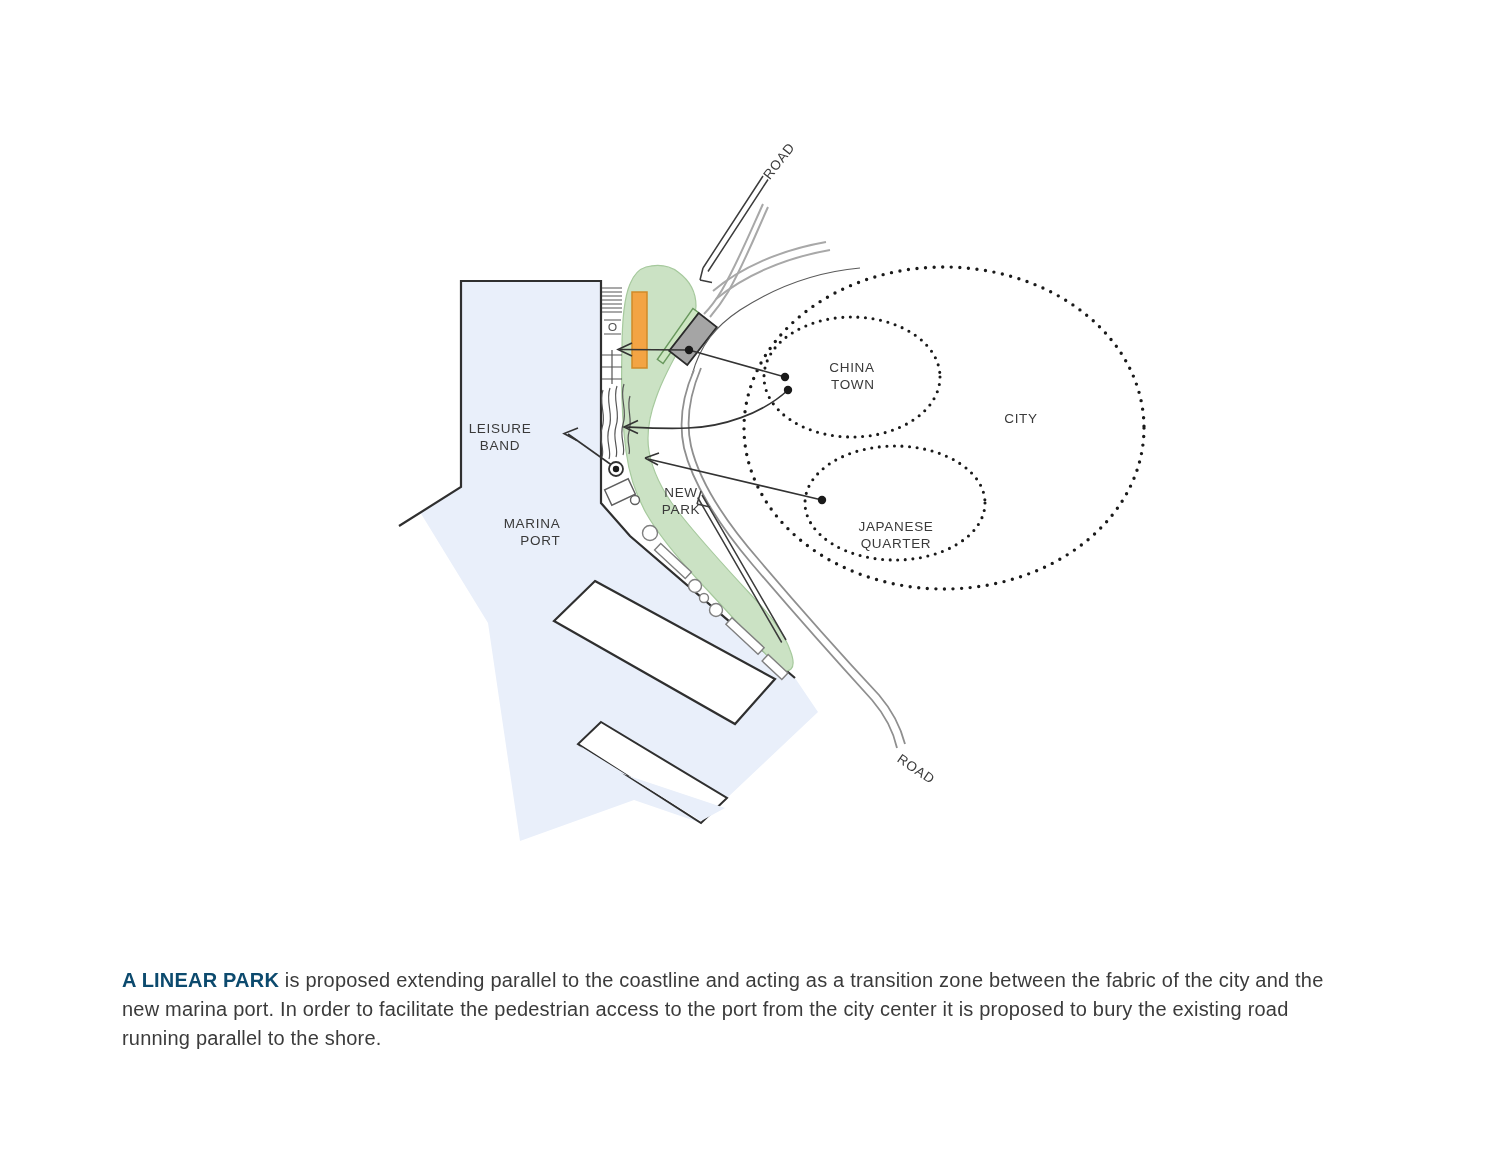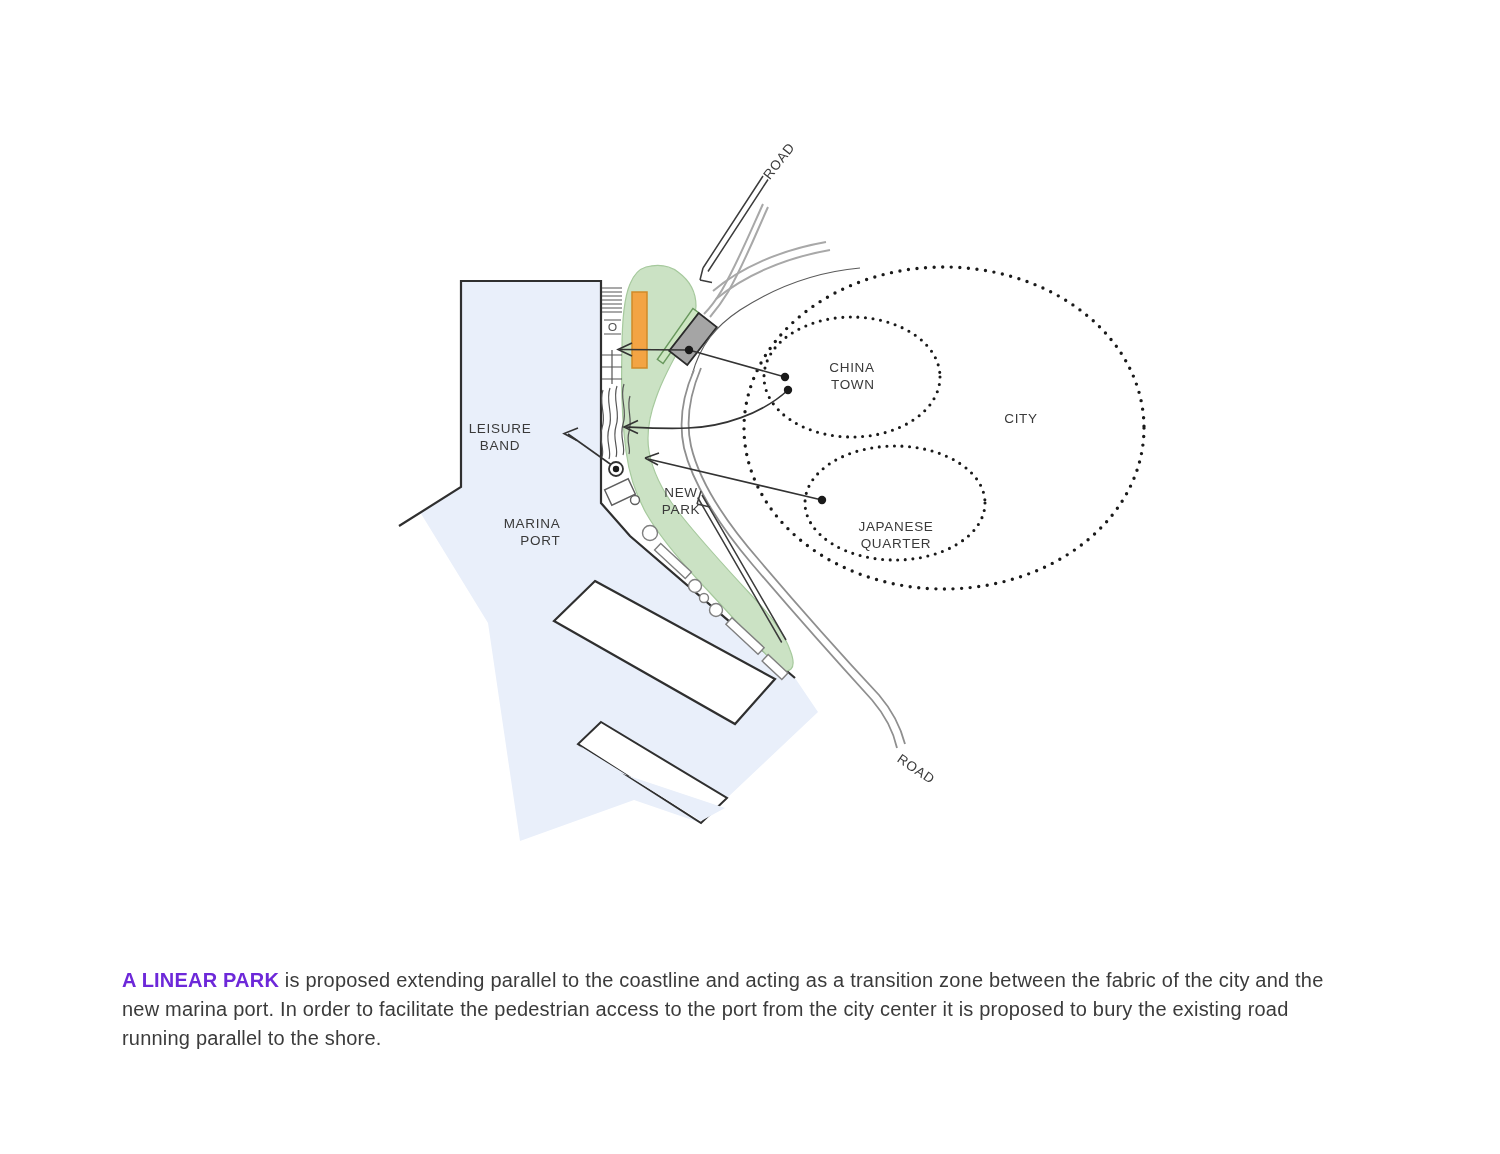--- a/index.html
+++ b/index.html
@@ -5,21 +5,21 @@
   html,body{margin:0;padding:0;background:#ffffff;}
   #stage{position:relative;width:1500px;height:1154px;background:#ffffff;overflow:hidden;
          font-family:"Liberation Sans","DejaVu Sans",sans-serif;}
   #diagram-svg{position:absolute;left:0;top:0;}
   .lbl{position:absolute;transform:translate(-50%,-50%);color:#3a3a3a;font-size:13.5px;
        line-height:17px;letter-spacing:.7px;text-align:center;white-space:pre-line;}
   .lbl.rot-top{transform:translate(-50%,-50%) rotate(-52deg);}
   .lbl.rot-bottom{transform:translate(-50%,-50%) rotate(34deg);}
   .caption{position:absolute;left:122px;top:966px;width:1228px;color:#3b3b3b;
            font-size:20px;line-height:29px;letter-spacing:.2px;}
-  .caption .lead{font-weight:bold;color:#6d28d9;}
+  .caption .lead{font-weight:bold;color:#0c4a6e;}
 </style>
 </head>
 <body>
 
 <div id="stage">
 
 <svg id="diagram-svg" width="1500" height="1154" viewBox="0 0 1500 1154">
 
   <g>
     <polygon fill="#e9effa" points="461,281 601,281 601,503 630,536 795,678 818,712 727,798 701,823 634,800 520,841 488,623 420,512 461,487"></polygon>

